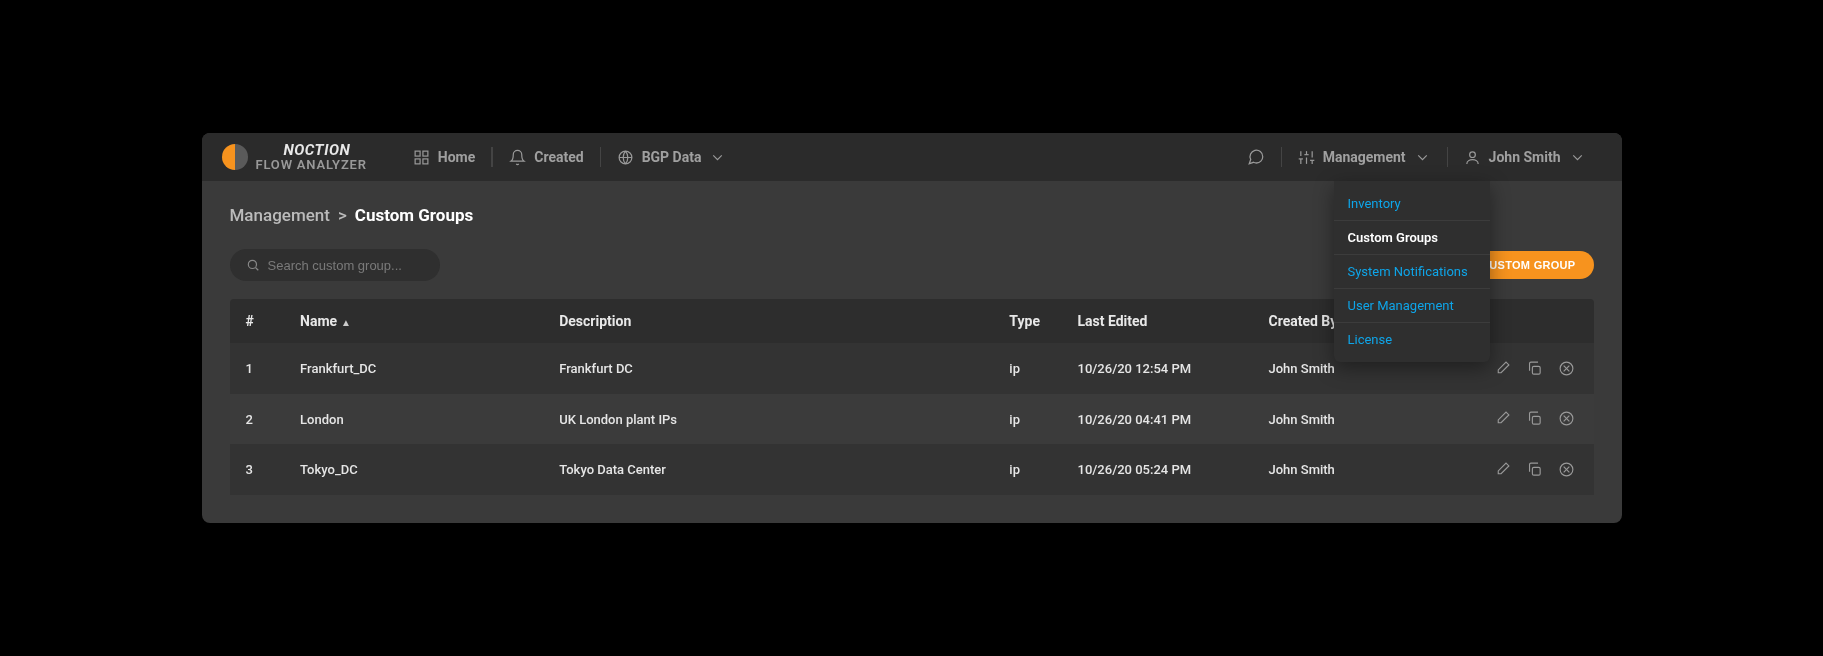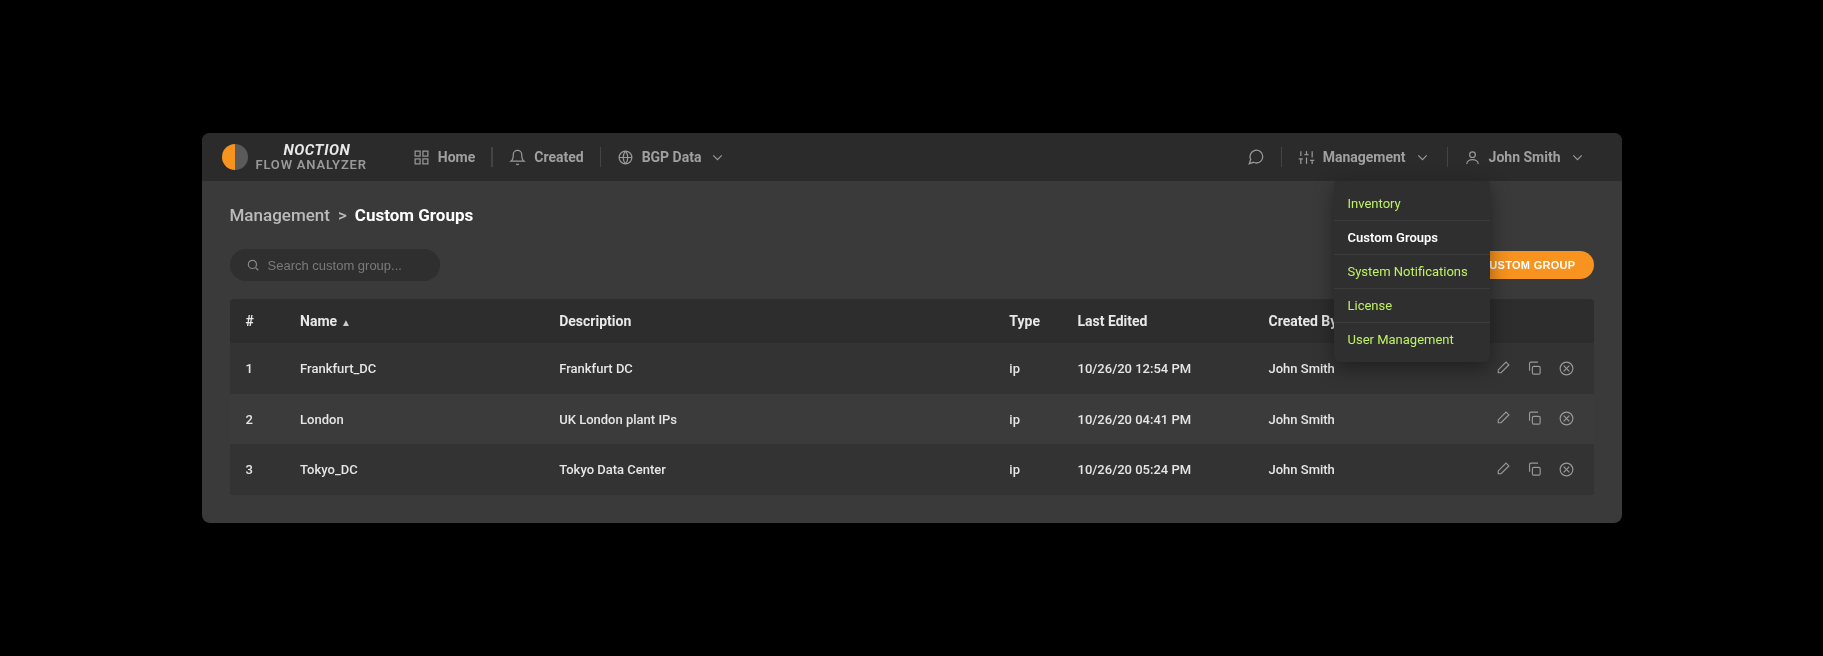--- a/index.html
+++ b/index.html
@@ -110,21 +110,21 @@
     top: 48px; right: 132px;
     width: 156px;
     background: #2f2f2f;
     border-radius: 0 0 6px 6px;
     box-shadow: 0 6px 20px rgba(0,0,0,0.4);
     padding: 6px 0;
     z-index: 50;
   }
   .dropdown .dd-item {
     padding: 9px 14px;
-    color: #bef264; font-size: 13px;
+    color: #0ea5e9; font-size: 13px;
     border-bottom: 1px solid #3c3c3c;
     cursor: pointer;
   }
   .dropdown .dd-item:last-child { border-bottom: none; }
   .dropdown .dd-item.active { color: #fff; font-weight: 600; }
   .chev { width: 10px; height: 10px; }
   .col-num  { width: 4%; }
   .col-name { width: 19%; }
   .col-desc { width: 33%; }
   .col-type { width: 5%; }
@@ -211,22 +211,22 @@
       <svg class="chev" viewBox="0 0 24 24">
           <polyline points="6 9 12 15 18 9"></polyline>
         </svg>
     </div>
   </div>
 
   <div class="dropdown" id="dropdown">
       <div class="dd-item">Inventory</div>
       <div class="dd-item active">Custom Groups</div>
       <div class="dd-item">System Notifications</div>
+      <div class="dd-item">User Management</div>
       <div class="dd-item">License</div>
-      <div class="dd-item">User Management</div>
     </div>
 
   <div class="crumb-row">
     <span>Management</span>
     <span>&gt;</span>
     <span class="current">Custom Groups</span>
   </div>
 
   <div class="toolbar-row">
     <div class="search">

